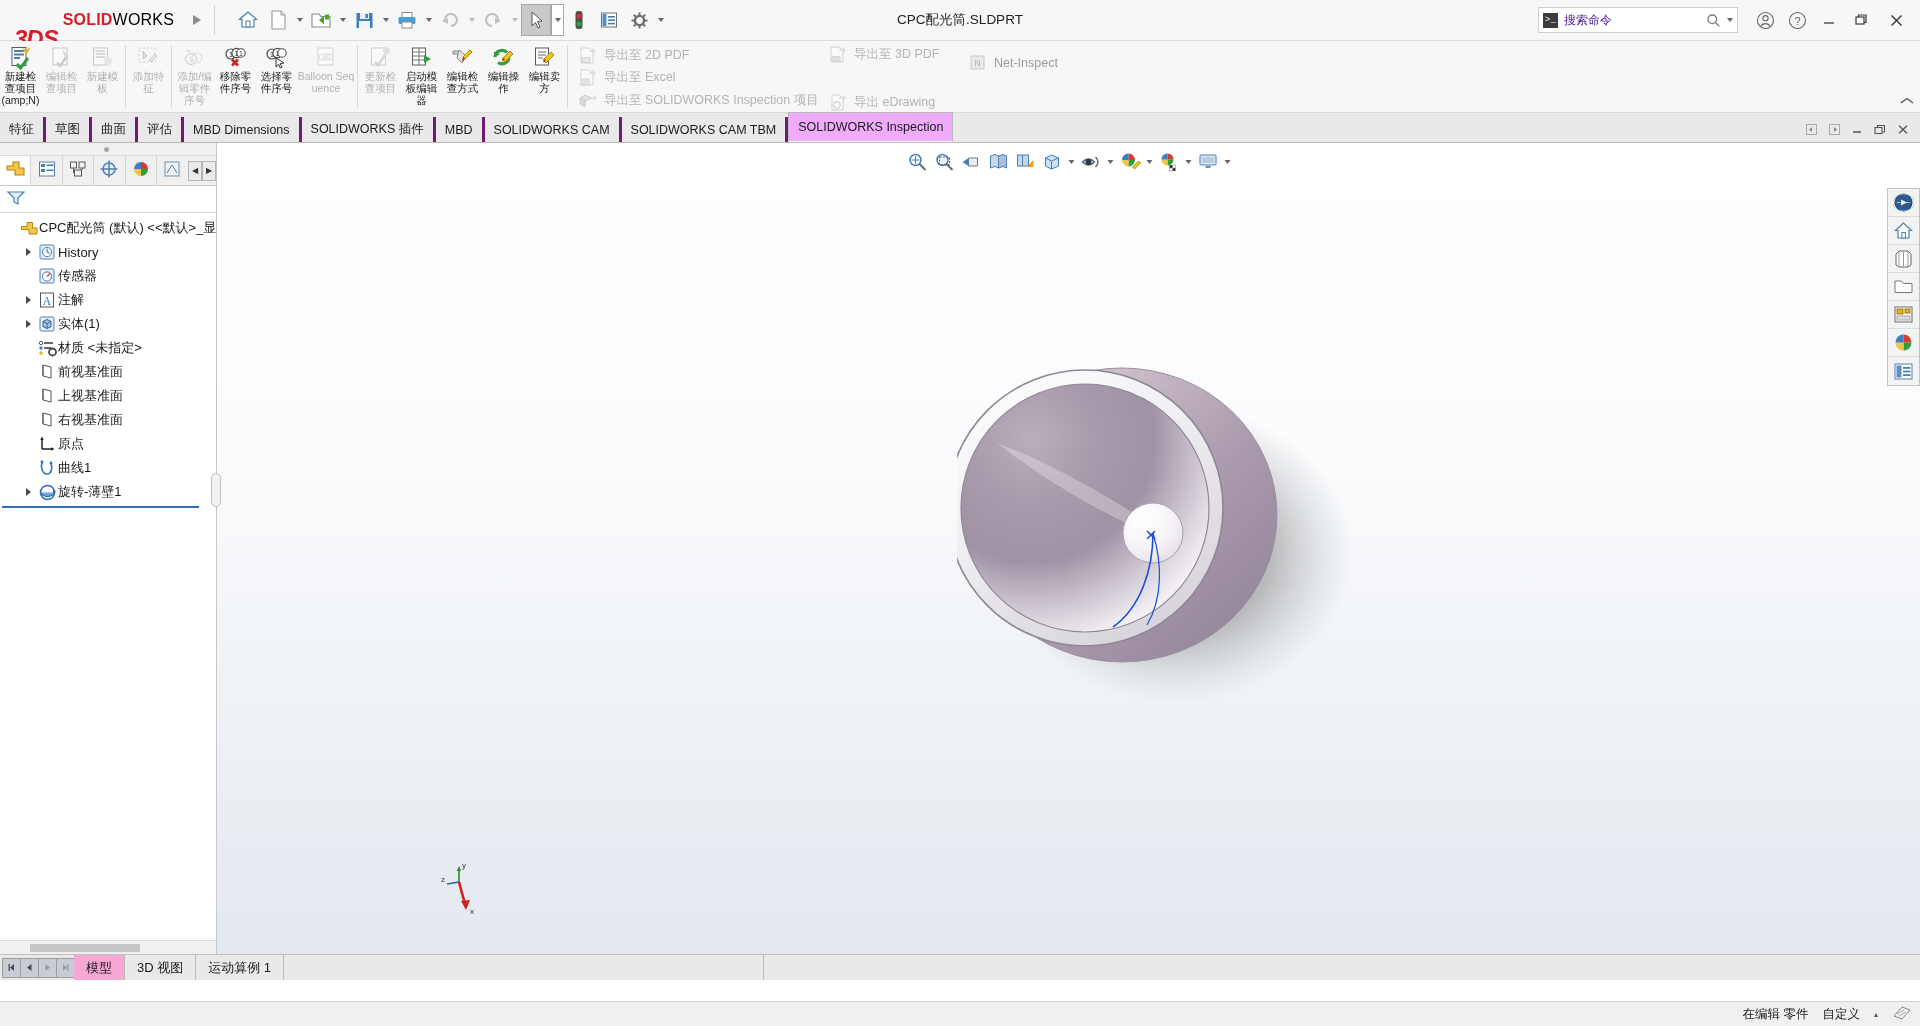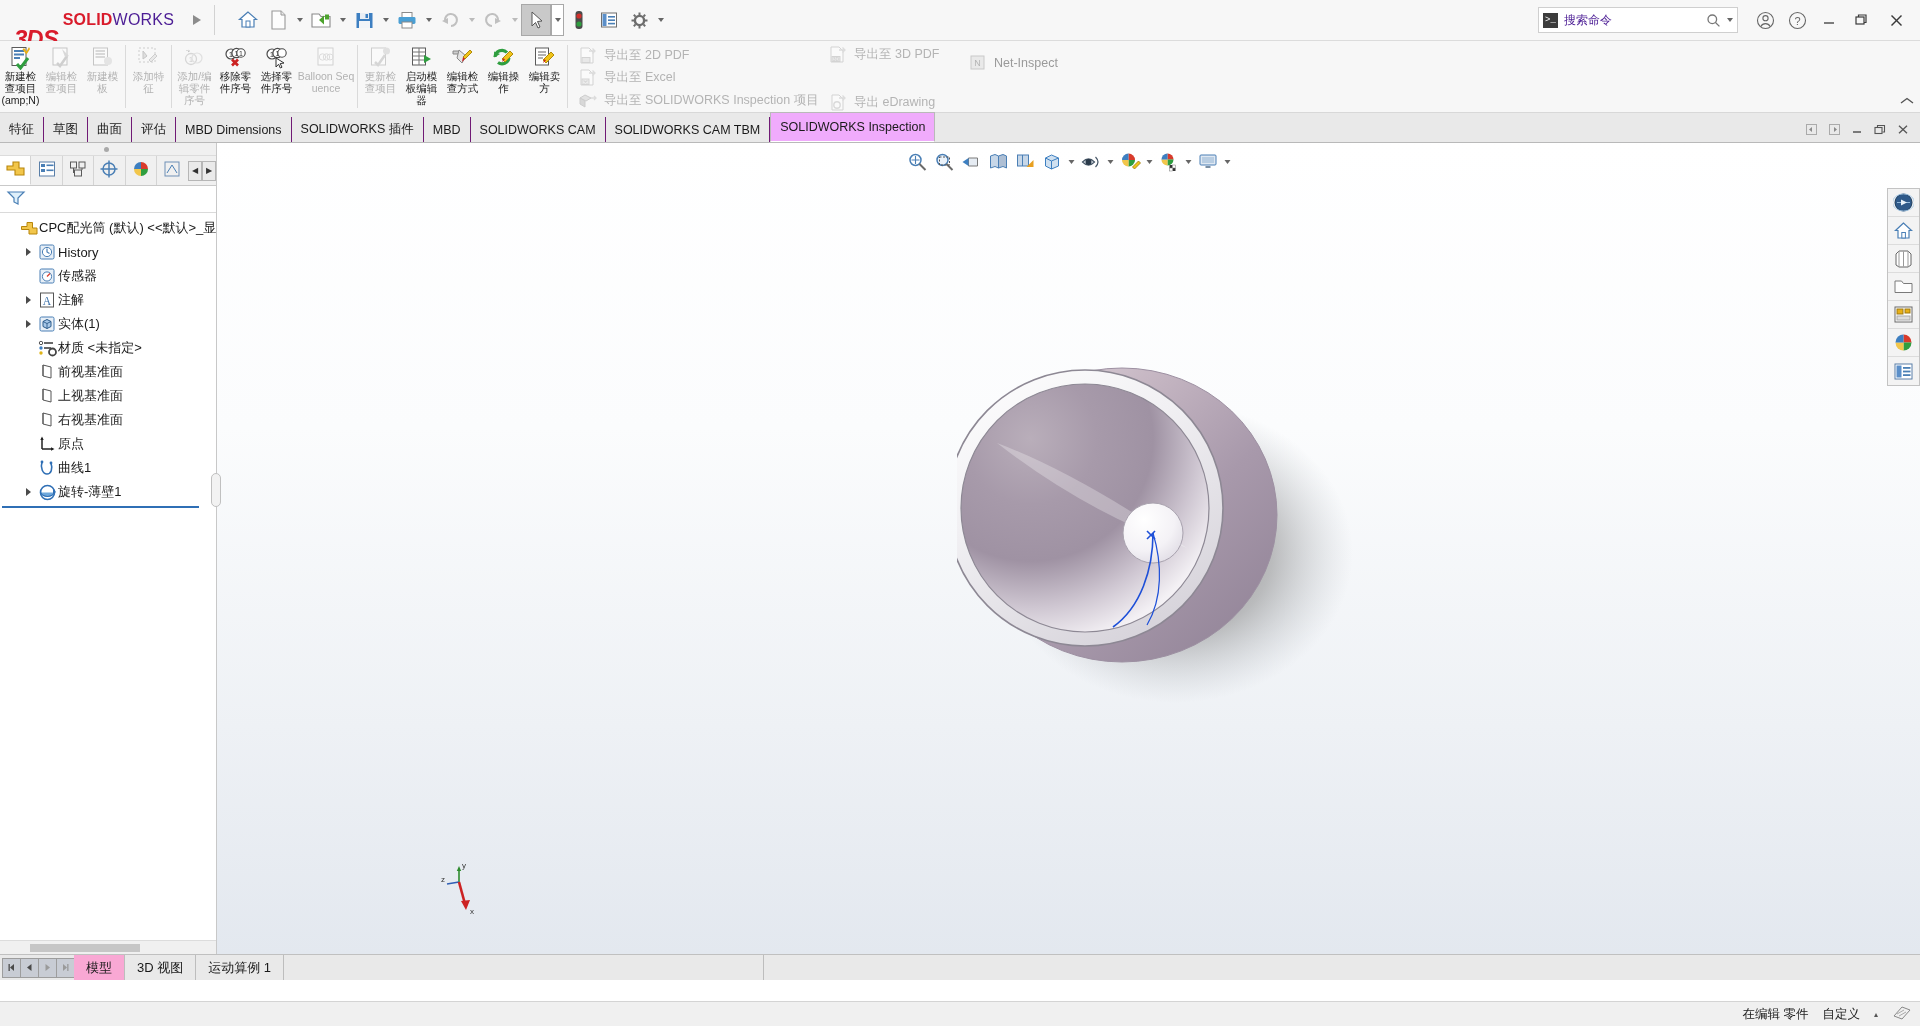--- a/index.html
+++ b/index.html
@@ -15,21 +15,21 @@
 
   
   .titlebar {
     height:41px; background:#f7f7f7; border-bottom:1px solid #dcdcdc;
     display:flex; align-items:center; position:relative; flex:0 0 41px;
   }
   .sw-logo { display:flex; align-items:center; padding-left:14px; gap:5px; }
   .sw-3ds { font-family:"Liberation Sans",sans-serif; font-weight:bold; font-size:24px;
     color:#d91b2b; letter-spacing:-1px; font-style:italic;margin-top:37px; }
   .sw-name { font-weight:bold; font-size:16px; color:#d91b2b; letter-spacing:.2px;}
-  .sw-name .light { font-weight:normal; color:#4c1d95; }
+  .sw-name .light { font-weight:normal; color:#000000; }
   .pinarrow { margin-left:14px; width:18px; height:18px; display:flex; align-items:center; justify-content:center;}
   .pinarrow svg { display:block; }
   .tb-sep { width:1px; height:30px; background:#d2d2d2; margin:0 8px; }
   .tb-icons { display:flex; align-items:center; gap:0px; margin-left:10px; }
   .tb-btn { width:30px; height:32px; display:flex; align-items:center; justify-content:center;
      border:1px solid transparent; }
   .tb-btn.sel { background:#c9c9c9; border:1px solid #a8a8a8; }
   .tb-caret { width:13px; height:32px; display:flex; align-items:center; justify-content:center; }
   .tb-caret.boxed { border:1px solid #a8a8a8; background:#fff; height:32px;}
   .caret { width:0;height:0;border-left:3.5px solid transparent;border-right:3.5px solid transparent;border-top:4px solid #666; }
@@ -61,21 +61,21 @@
   .rbtn.wide { width:58px; } .rbtn.wide .lbl { width:58px; }
   .rlist { display:flex; flex-direction:column; justify-content:center; padding:3px 0 0 8px; min-width:200px;}
   .rlistitem { display:flex; align-items:center; gap:7px; height:23px; font-size:12.5px; color:#b4b4b4; }
   .rlistitem .ico { width:19px;height:19px; display:flex;align-items:center;justify-content:center; }
   .ribbon-collapse { position:absolute; right:6px; bottom:4px; color:#555; font-size:11px; }
 
   
   .tabbar { height:30px; background:#e9e9e9; display:flex; align-items:flex-end;
     border-bottom:1px solid #b9b9b9; position:relative; flex:0 0 30px; }
   .tab { height:25px; padding:0 9px; display:flex; align-items:center; font-size:12.5px;
-    border-right:1px solid #701a75; color:#1a1a1a; background:#e9e9e9; }
+    border-right:3px solid #701a75; color:#1a1a1a; background:#e9e9e9; }
   .tab.active { background:#f0abfc; height:30px; border-top:1px solid #b9b9b9;
      border-left:1px solid #b9b9b9; border-right:1px solid #b9b9b9; border-bottom:1px solid #fff; }
   .tabbar-right { margin-left:auto; display:flex; align-items:center; gap:1px; padding:0 6px 3px 0; }
   .tbr-btn { width:22px; height:20px; display:flex; align-items:center; justify-content:center; color:#6a6a6a; }
 
   
   .bodyrow { flex:1; display:flex; position:relative; min-height:0; }
 
   
   .fm { width:217px; background:#fff; border-right:1px solid #c8c8c8; display:flex; flex-direction:column;
@@ -257,20 +257,21 @@
               <line x1="16.2" y1="4.8" x2="14.4" y2="6.6"></line>
               <line x1="6.6" y1="14.4" x2="4.8" y2="16.2"></line>
             </g>
           </svg>
       </div>
       <div class="tb-caret">
           <i class="caret"></i>
         </div>
     </div>
 
+    <div class="doctitle">CPC配光筒.SLDPRT</div>
 
     <div class="title-right">
       <div class="searchbox">
         <div class="prompt">&gt;_</div>
         <div class="ph">搜索命令</div>
         <svg width="15" height="15" viewBox="0 0 15 15">
             <circle cx="6.3" cy="6.3" r="4.3" fill="none" stroke="#777" stroke-width="1.3"></circle>
             <line x1="9.5" y1="9.5" x2="13.4" y2="13.4" stroke="#777" stroke-width="1.3"></line>
           </svg>
         <i class="caret"></i>

